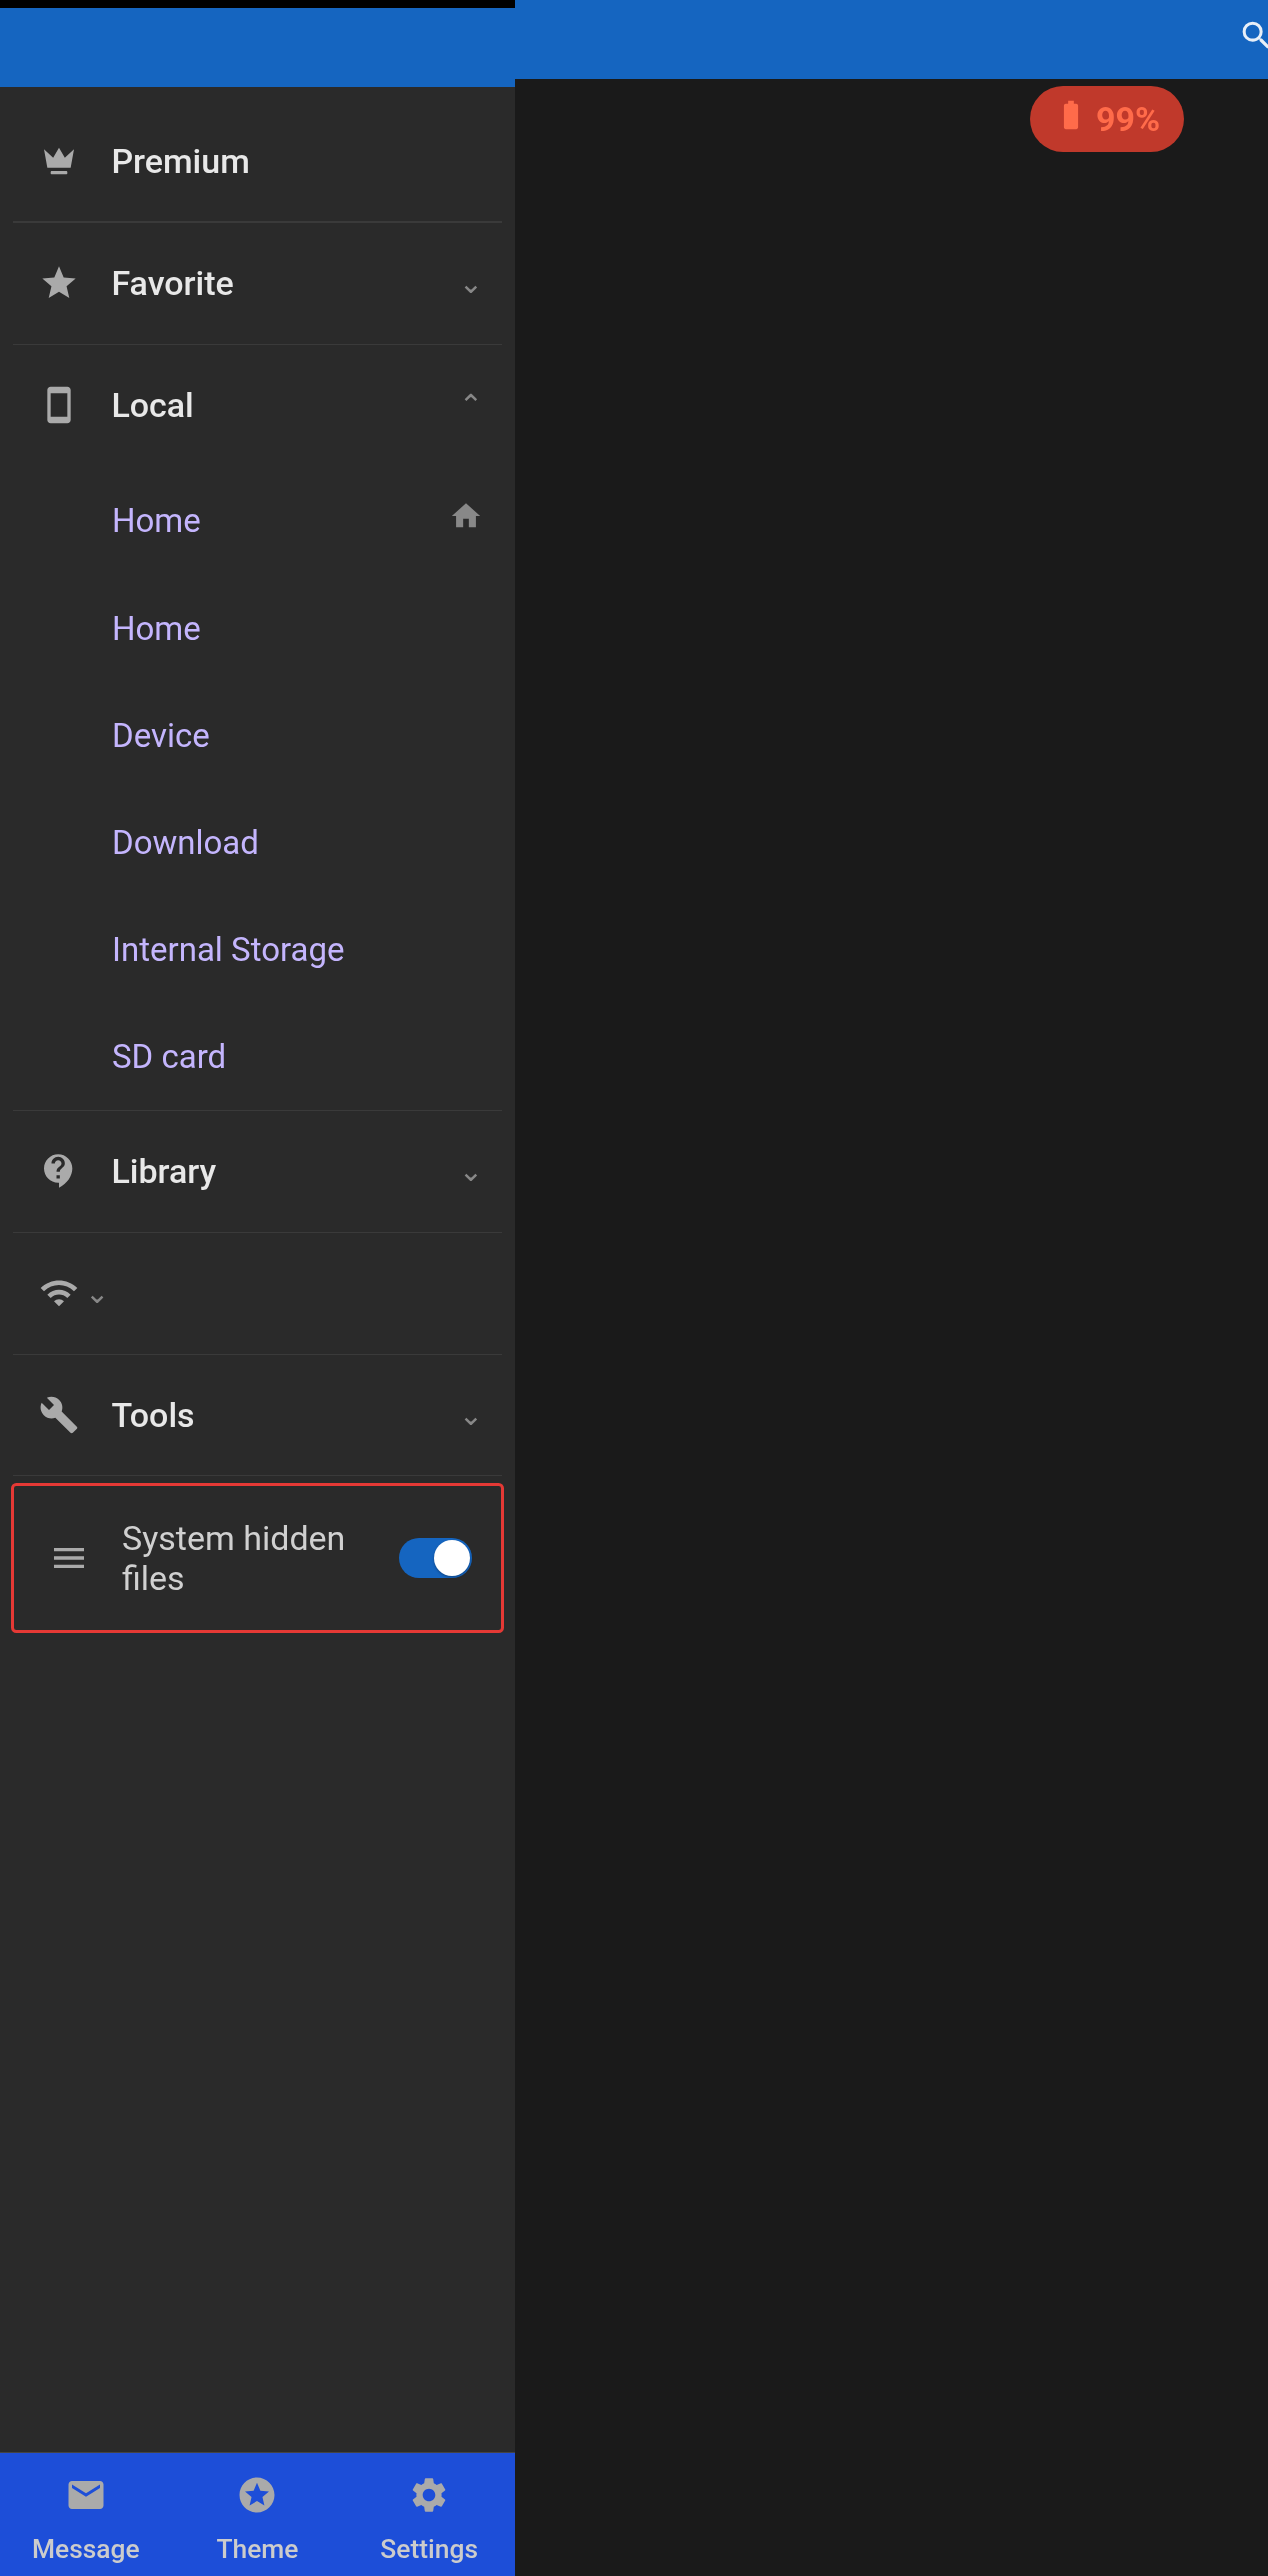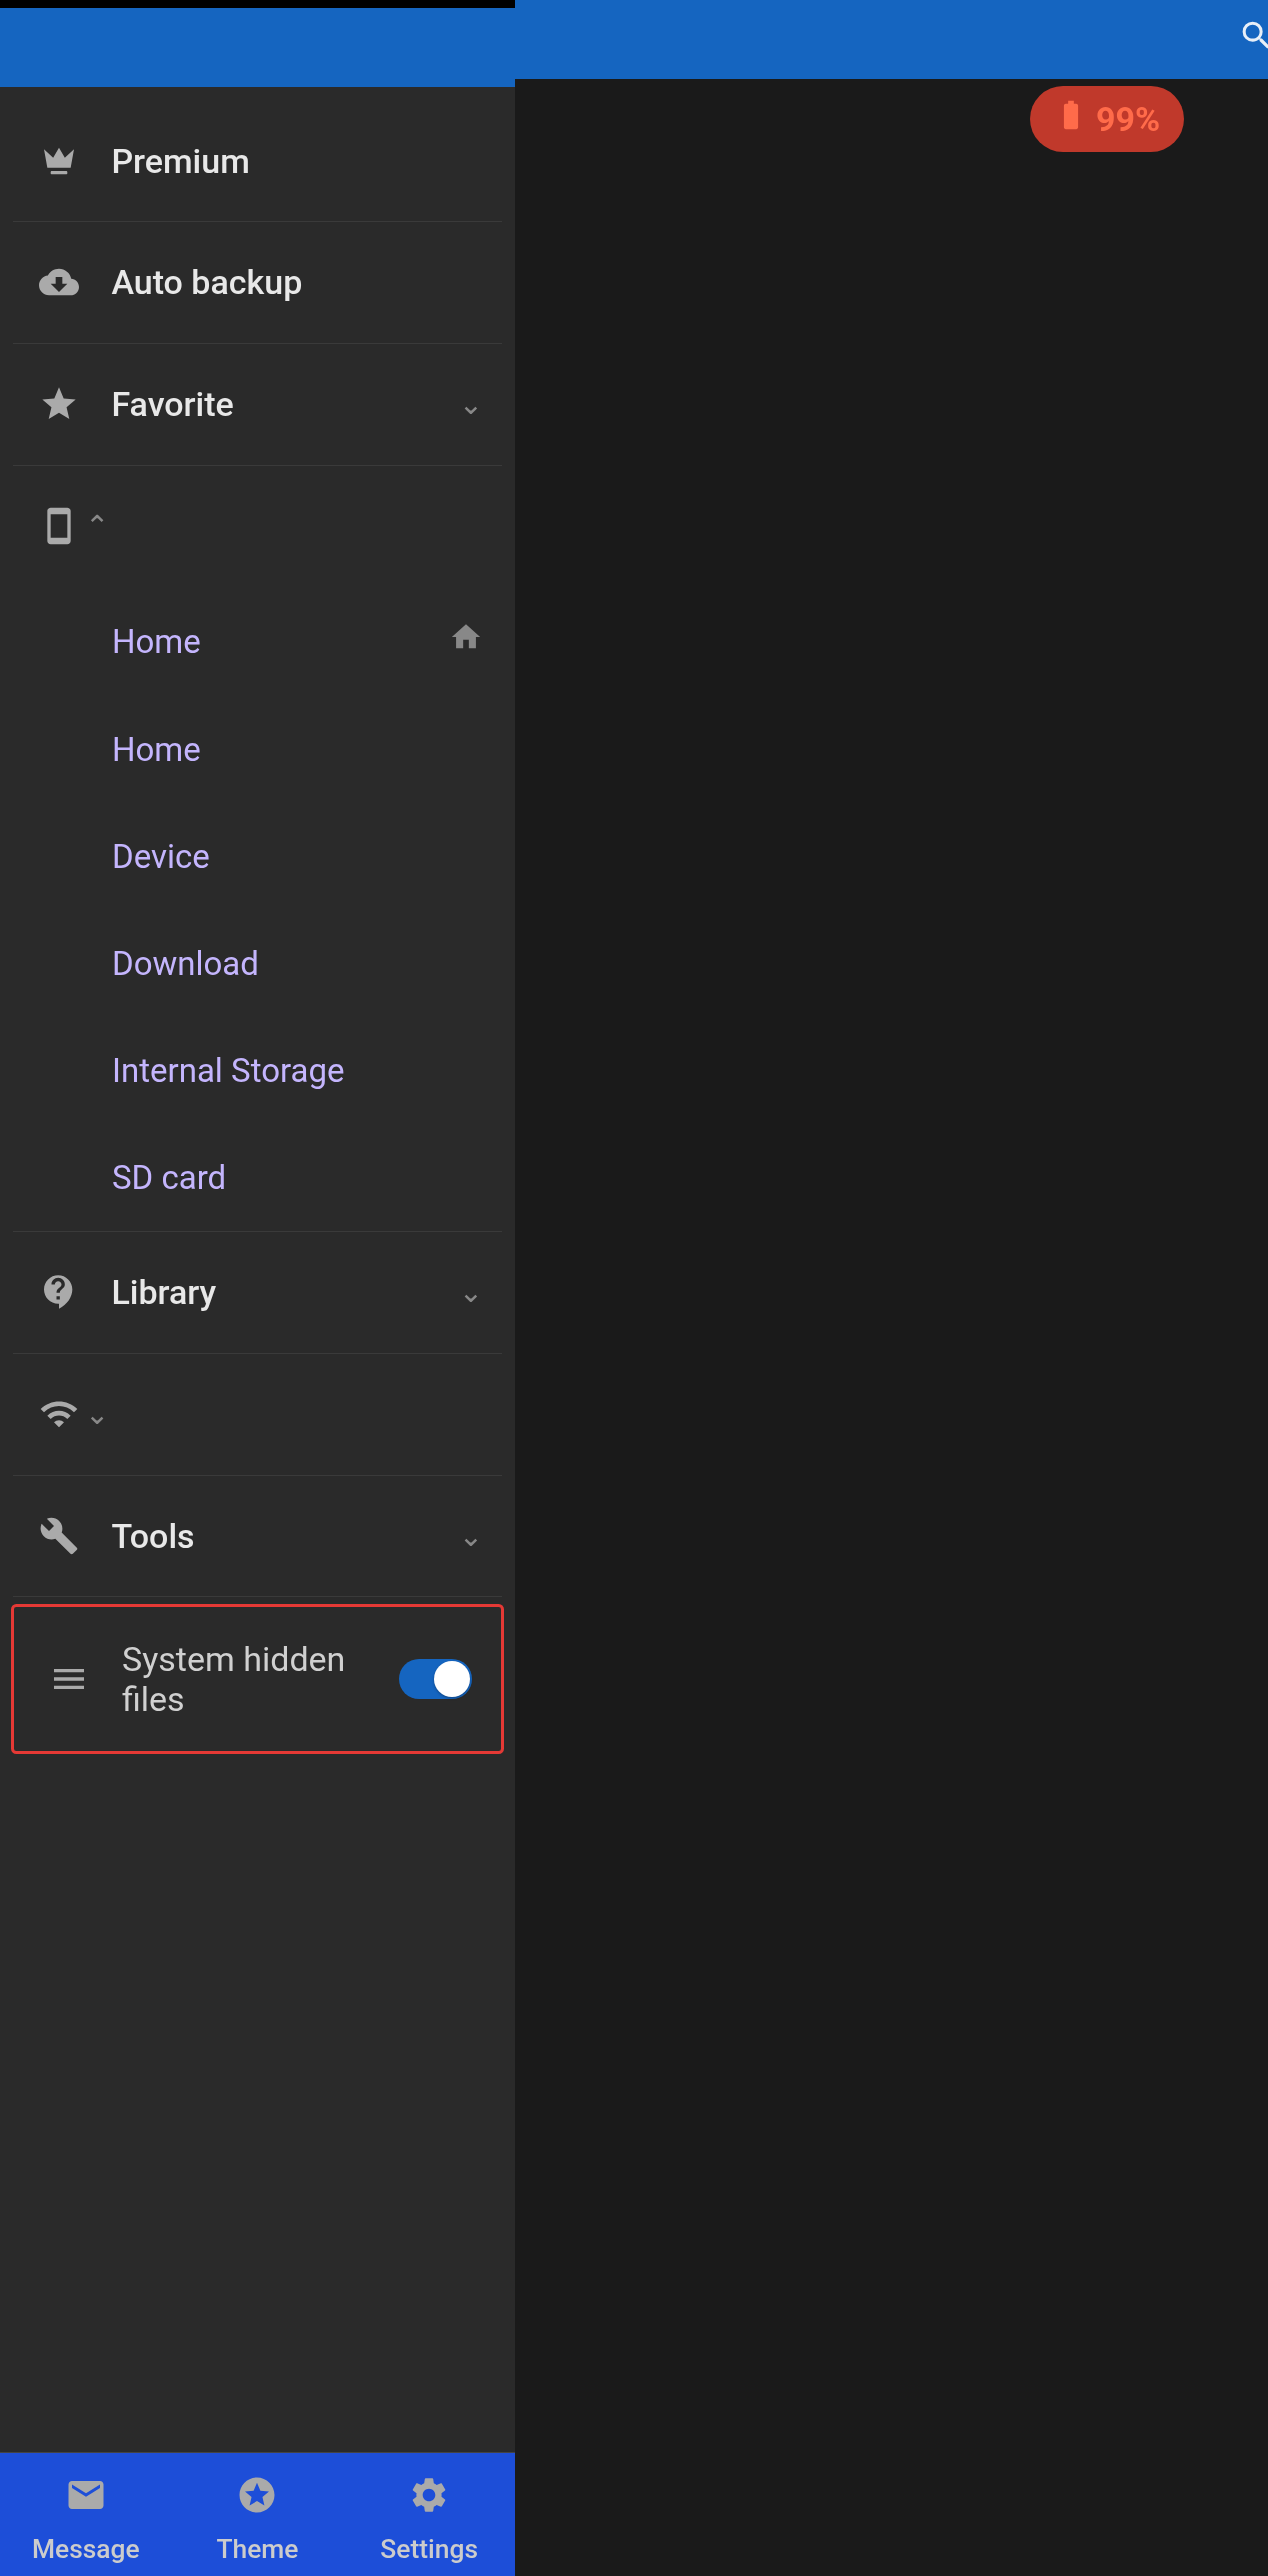--- a/index.html
+++ b/index.html
@@ -279,28 +279,20 @@
       <span class="item-icon crown-icon">
         <svg width="40" height="40" viewBox="0 0 24 24" fill="#f4b942">
           <path d="M5 16L3 5l5.5 5L12 4l3.5 6L21 5l-2 11H5zm2.7 2c-.4 0-.7.3-.7.7v.6c0 .4.3.7.7.7h8.6c.4 0 .7-.3.7-.7v-.6c0-.4-.3-.7-.7-.7H7.7z"></path>
         </svg>
       </span>
       <span class="item-label bold">Premium</span>
     </div>
 
     <div class="divider"></div>
 
-    <div class="nav-item">
-      <span class="item-icon">
-        <svg width="40" height="40" viewBox="0 0 24 24" fill="#aaa">
-          <path d="M19.35 10.04C18.67 6.59 15.64 4 12 4 9.11 4 6.6 5.64 5.35 8.04 2.34 8.36 0 10.91 0 14c0 3.31 2.69 6 6 6h13c2.76 0 5-2.24 5-5 0-2.64-2.05-4.78-4.65-4.96zM17 13l-5 5-5-5h3V9h4v4h3z"></path>
-        </svg>
-      </span>
-      <span class="item-label bold">Auto backup</span>
-    </div>
 
     <div class="divider"></div>
 
     <div class="nav-item">
       <span class="item-icon">
         <svg width="40" height="40" viewBox="0 0 24 24" fill="#aaa">
           <path d="M12 17.27L18.18 21l-1.64-7.03L22 9.24l-7.19-.61L12 2 9.19 8.63 2 9.24l5.46 4.73L5.82 21z"></path>
         </svg>
       </span>
       <span class="item-label bold">Favorite</span>
@@ -308,20 +300,21 @@
     </div>
 
     <div class="divider"></div>
 
     <div class="nav-item">
       <span class="item-icon">
         <svg width="40" height="40" viewBox="0 0 24 24" fill="#aaa">
           <path d="M17 1.01L7 1c-1.1 0-2 .9-2 2v18c0 1.1.9 2 2 2h10c1.1 0 2-.9 2-2V3c0-1.1-.9-1.99-2-1.99zM17 19H7V5h10v14z"></path>
         </svg>
       </span>
+      <span class="item-label bold">Local</span>
       <span class="chevron">⌃</span>
     </div>
 
     <div class="sub-item">
       <span class="sub-label">Home</span>
       <span class="sub-icon">
         <svg width="34" height="34" viewBox="0 0 24 24" fill="#888">
           <path d="M10 20v-6h4v6h5v-8h3L12 3 2 12h3v8z"></path>
         </svg>
       </span>

